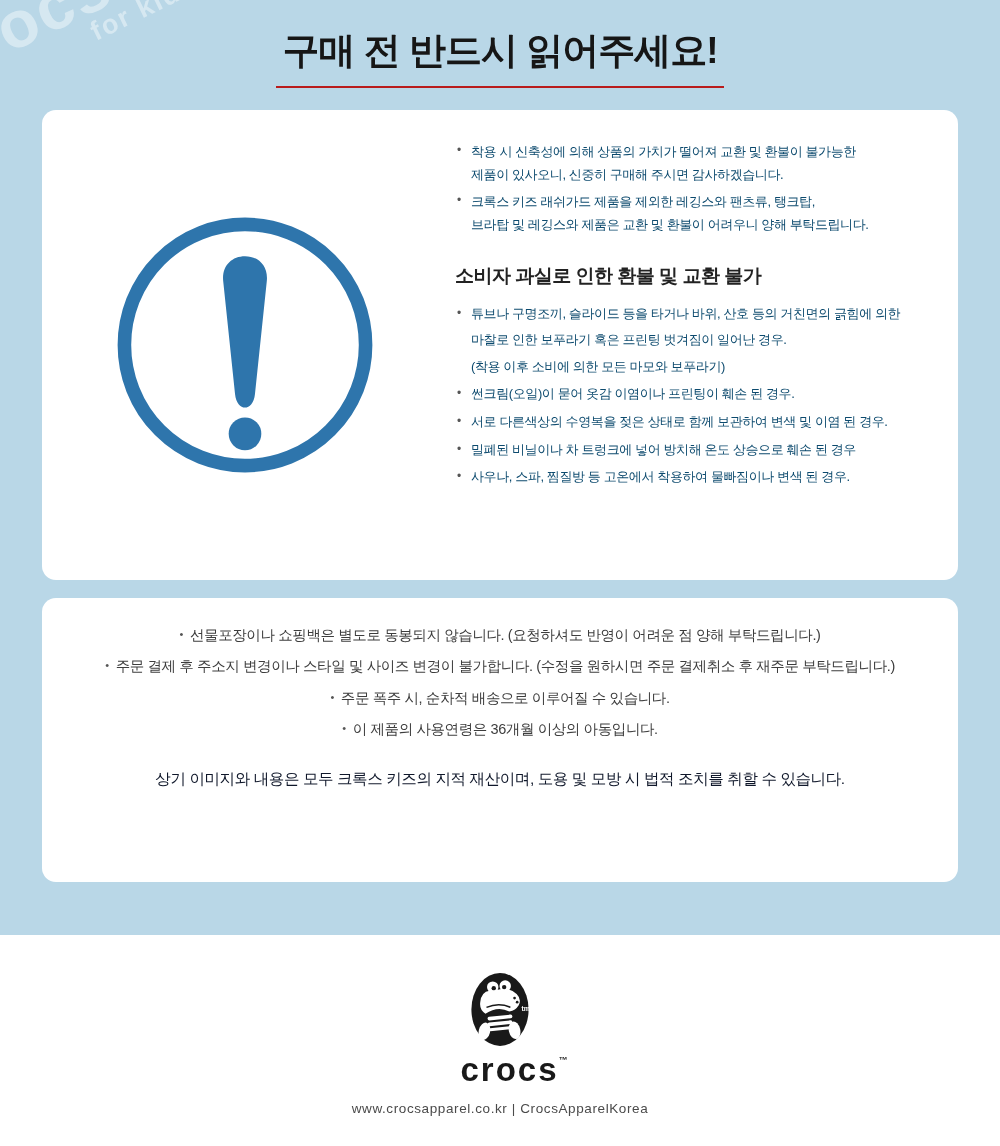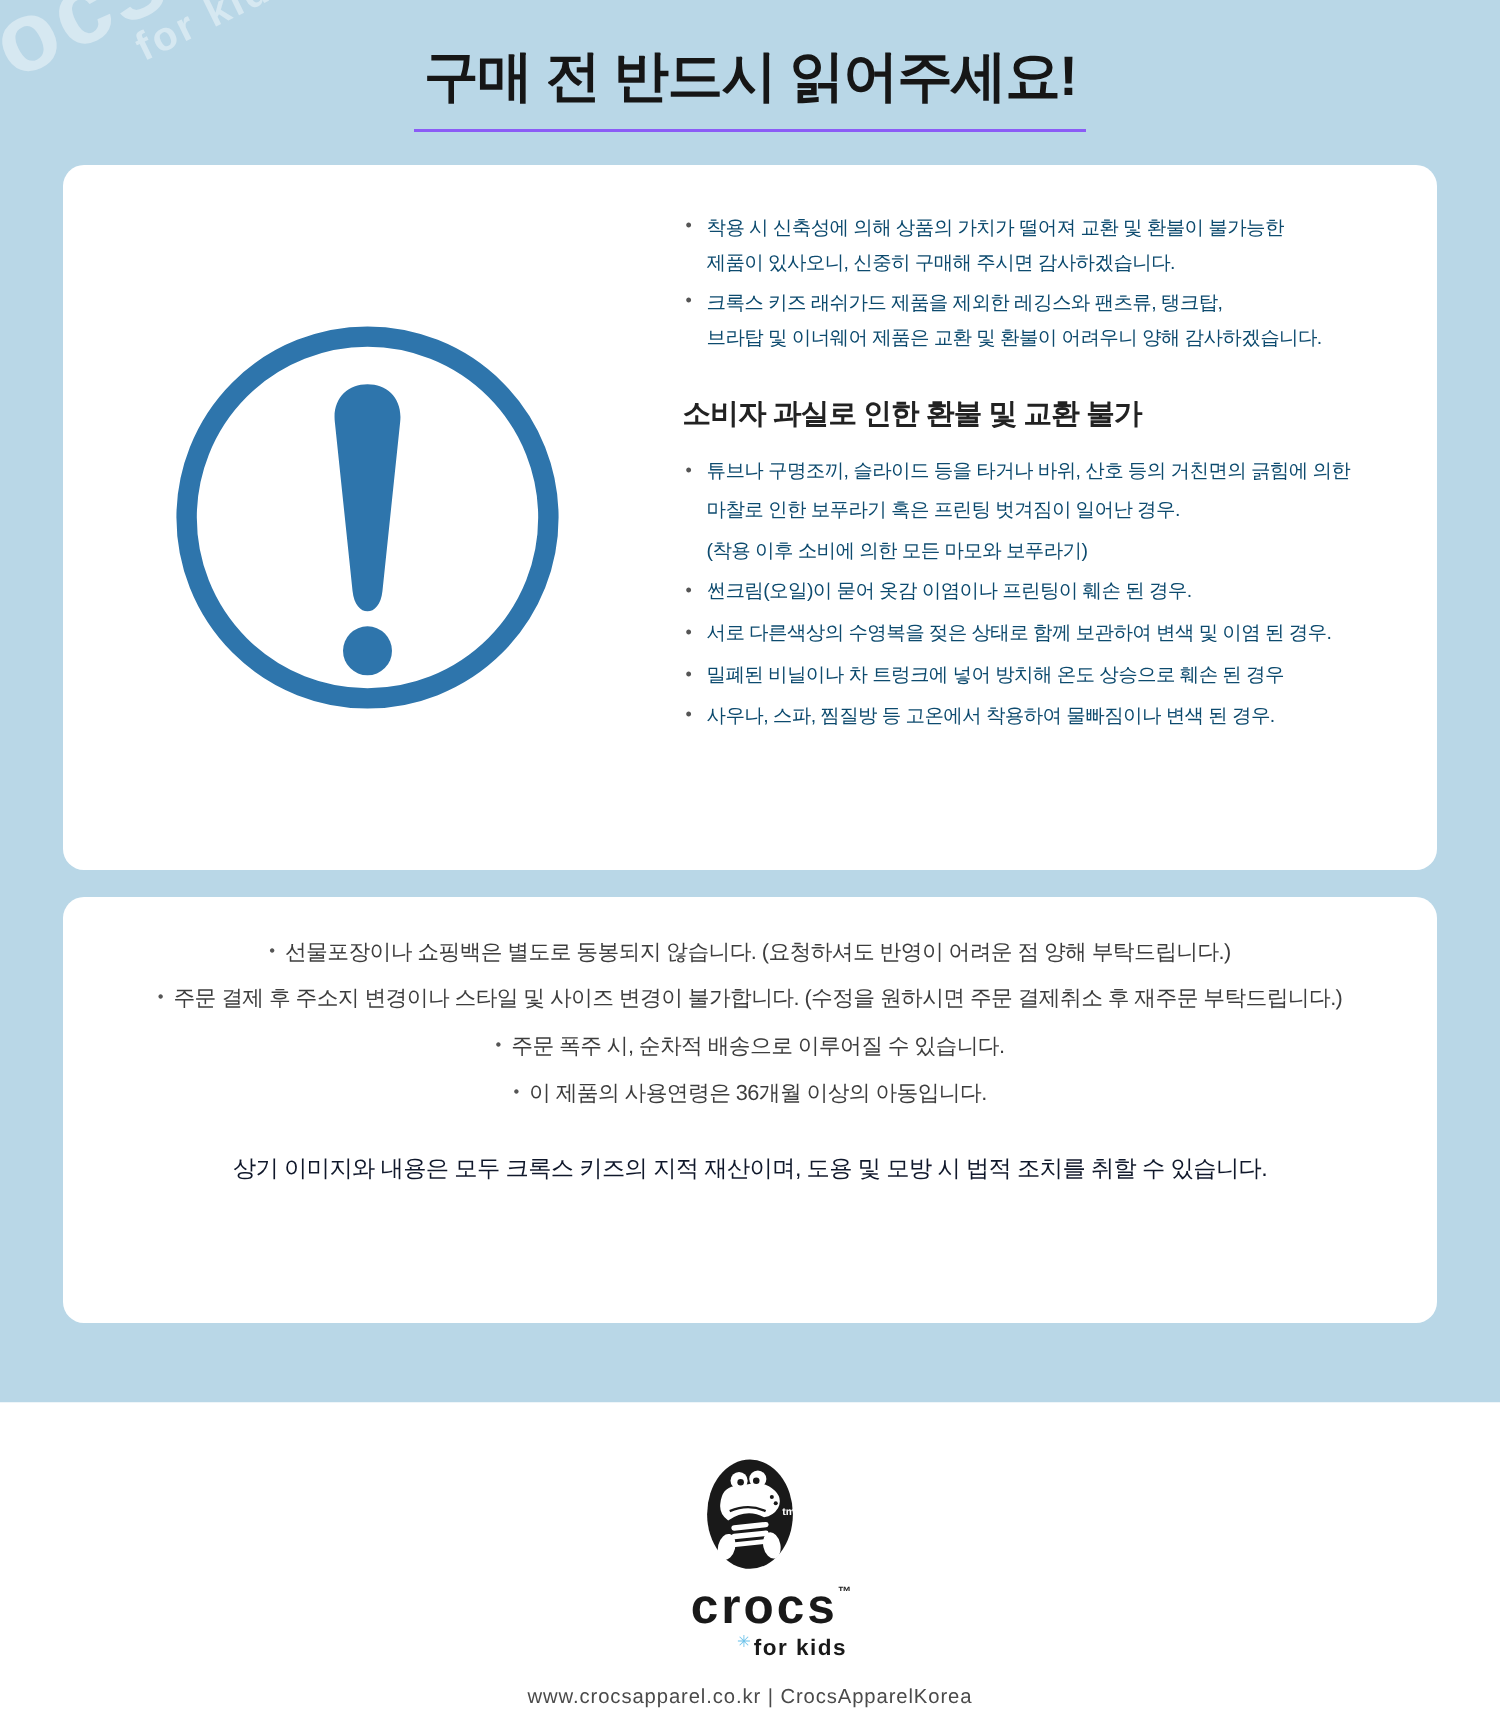--- a/index.html
+++ b/index.html
@@ -28,21 +28,21 @@
   .watermark .wm-main { font-size:66px; font-weight:800; letter-spacing:2px; }
   .watermark .wm-sub  { position:absolute; left:150px; top:64px; font-size:27px; font-weight:700; letter-spacing:2px; }
 
   
   .title-wrap { position:absolute; top:26px; left:0; width:1000px; text-align:center; }
   .title {
     display:inline-block;
     font-size:37px; font-weight:800; color:#161616;
     letter-spacing:-1px;
     padding:0 6px 10px 6px;
-    border-bottom:2px solid #8b5cf6;
+    border-bottom:2px solid #b91c1c;
   }
 
   
   .card {
     position:absolute; left:42px; width:916px;
     background:#ffffff; border-radius:14px;
   }
   .card1 { top:110px; height:470px; display:flex; }
   .card2 { top:598px; height:284px; text-align:center; }
 
@@ -143,21 +143,21 @@
           <circle cx="150" cy="150" r="133" fill="none" stroke="#2e75ac" stroke-width="15"></circle>
           <path d="M150 52 c15 0 26 11 24 28 l-13 124 c-1 10 -6 15 -11 15 s-10 -5 -11 -15 l-13 -124 c-2 -17 9 -28 24 -28 z" fill="#2e75ac"></path>
           <circle cx="150" cy="248" r="18" fill="#2e75ac"></circle>
         </svg>
       </div>
       <div class="text-col">
         <ul class="bullets loose">
           <li>착용 시 신축성에 의해 상품의 가치가 떨어져 교환 및 환불이 불가능한
 제품이 있사오니, 신중히 구매해 주시면 감사하겠습니다.</li>
           <li>크록스 키즈 래쉬가드 제품을 제외한 레깅스와 팬츠류, 탱크탑,
-브라탑 및 이너웨어 제품은 교환 및 환불이 어려우니 양해 감사하겠습니다.</li>
+브라탑 및 레깅스와 제품은 교환 및 환불이 어려우니 양해 부탁드립니다.</li>
         </ul>
         <h2 class="sec-heading second">소비자 과실로 인한 환불 및 교환 불가</h2>
         <ul class="bullets looser">
           <li>튜브나 구명조끼, 슬라이드 등을 타거나 바위, 산호 등의 거친면의 긁힘에 의한
 마찰로 인한 보푸라기 혹은 프린팅 벗겨짐이 일어난 경우.
 (착용 이후 소비에 의한 모든 마모와 보푸라기)</li>
           <li>썬크림(오일)이 묻어 옷감 이염이나 프린팅이 훼손 된 경우.</li>
           <li>서로 다른색상의 수영복을 젖은 상태로 함께 보관하여 변색 및 이염 된 경우.</li>
           <li>밀폐된 비닐이나 차 트렁크에 넣어 방치해 온도 상승으로 훼손 된 경우</li>
           <li>사우나, 스파, 찜질방 등 고온에서 착용하여 물빠짐이나 변색 된 경우.</li>
@@ -196,17 +196,16 @@
         <circle cx="48" cy="33" r="4.2" fill="#191919"></circle>
         <circle cx="68" cy="31" r="4.2" fill="#191919"></circle>
 
         <circle cx="88" cy="52" r="2.6" fill="#191919"></circle>
         <circle cx="93" cy="60" r="2.6" fill="#191919"></circle>
         <path d="M34 70 Q58 60 80 70" stroke="#191919" stroke-width="3" fill="none"></path>
       </svg>
       <span class="badge-tm">tm</span>
     </div>
     <div class="wordmark"><span>crocs</span><sup>™</sup></div>
-    <div class="forkids"><span class="fk-star">✳</span><span>for kids</span></div>
     <div class="links">www.crocsapparel.co.kr | CrocsApparelKorea</div>
   </div>
 
 </div>
 
 </body></html>

